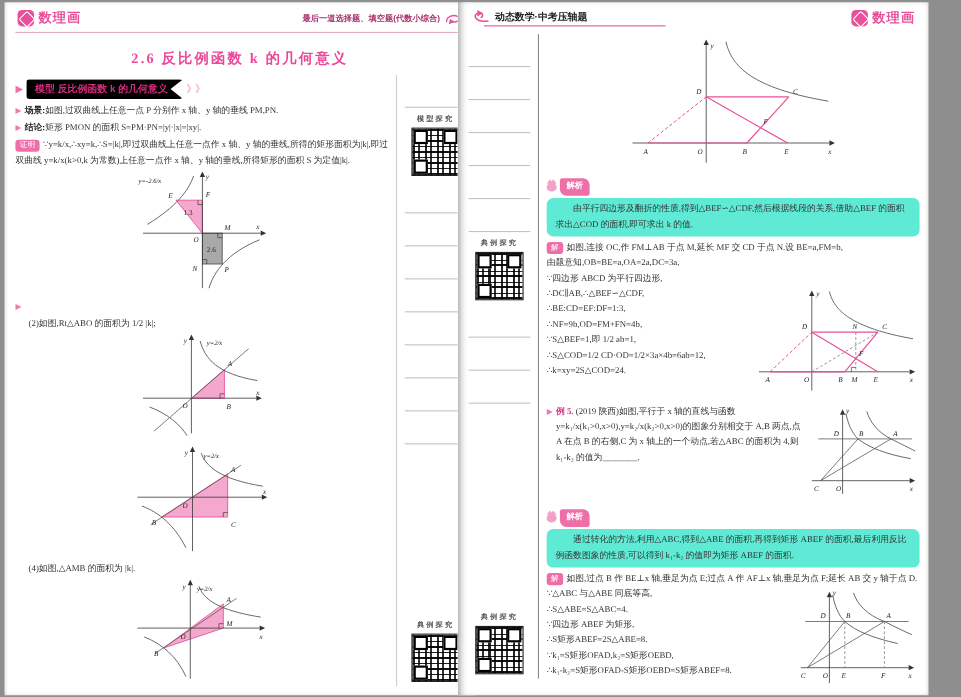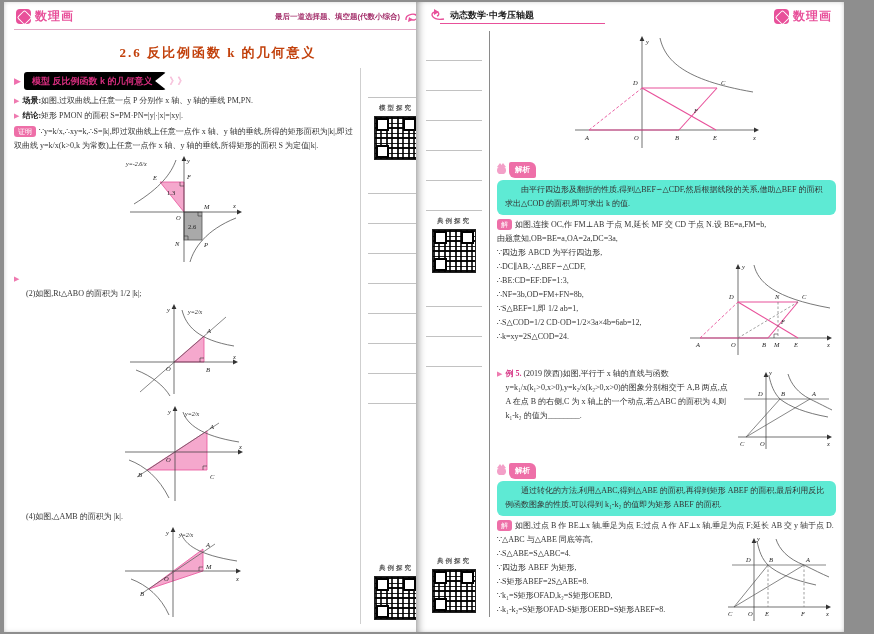--- a/index.html
+++ b/index.html
@@ -13,21 +13,21 @@
   .logo{display:flex;align-items:center;gap:4px;}
   .logo-icon{position:relative;width:15px;height:15px;background:#e8509a;border-radius:4px;display:inline-block;}
   .logo-icon::before{content:"";position:absolute;left:3px;top:3px;width:9px;height:9px;border:1.5px solid #fff;border-radius:2px;transform:rotate(45deg);}
   .logo-text{color:#e8509a;font-weight:bold;font-size:12px;font-family:"Liberation Sans",sans-serif;letter-spacing:1px;}
   .hdr-right{display:flex;align-items:center;gap:4px;font-family:"Liberation Sans",sans-serif;
     font-weight:bold;font-size:7.5px;color:#a5326d;}
   .hdr-left-title{display:flex;align-items:center;gap:4px;font-family:"Liberation Sans",sans-serif;
     font-weight:bold;font-size:9px;color:#222;}
   .hdr-rule{height:1px;background:#e3aac6;margin:2px 10px 0 10px;}
   .hdr-rule.short{width:165px;margin:1px 0 0 12px;background:#e8509a;height:1.5px;}
-  h1{margin:14px 0 6px 0;text-align:center;font-size:13px;letter-spacing:2px;color:#c2410c;}
+  h1{margin:14px 0 6px 0;text-align:center;font-size:13px;letter-spacing:2px;color:#ec4899;}
   
   .body-row{display:flex;align-items:stretch;padding:0 8px 0 10px;height:556px;}
   .page.right .body-row{height:586px;padding-top:4px;}
   .main{flex:1;min-width:0;padding-right:6px;font-size:8px;line-height:14px;}
   .page.right .main{padding-right:0;padding-left:7px;}
   aside{width:56px;flex:0 0 56px;display:flex;flex-direction:column;}
   .page.left aside{border-left:1px solid #cfcfcf;padding-left:7px;}
   .page.right aside{border-right:1px solid #8a8a8a;padding-right:7px;order:-1;}
   .mline{height:29px;border-bottom:1px solid #c2c2c2;}
   .qrblock{padding:6px 0 4px 0;text-align:center;}
@@ -357,21 +357,21 @@
                 <text x="95" y="64">F</text>
                 <text x="10" y="87">A</text>
                 <text x="45" y="87">O</text>
                 <text x="76" y="87">B</text>
                 <text x="88" y="87">M</text>
                 <text x="108" y="87">E</text>
               </svg>
           </div>
           <p class="sline">∴DC∥AB,∴△BEF∽△CDF,</p>
           <p class="sline">∴BE:CD=EF:DF=1:3,</p>
-          <p class="sline">∴NF=3b,OD=FM+FN=8b,</p>
+          <p class="sline">∴NF=9b,OD=FM+FN=4b,</p>
           <p class="sline">∵S△BEF=1,即 1/2 ab=1,</p>
           <p class="sline">∴S△COD=1/2 CD·OD=1/2×3a×4b=6ab=12,</p>
           <p class="sline">∴k=xy=2S△COD=24.</p>
         </div>
 
         <div style="clear:both;"></div>
 
         <div>
           <div class="fl-right">
             <svg width="100" height="86" viewBox="0 0 100 86">

